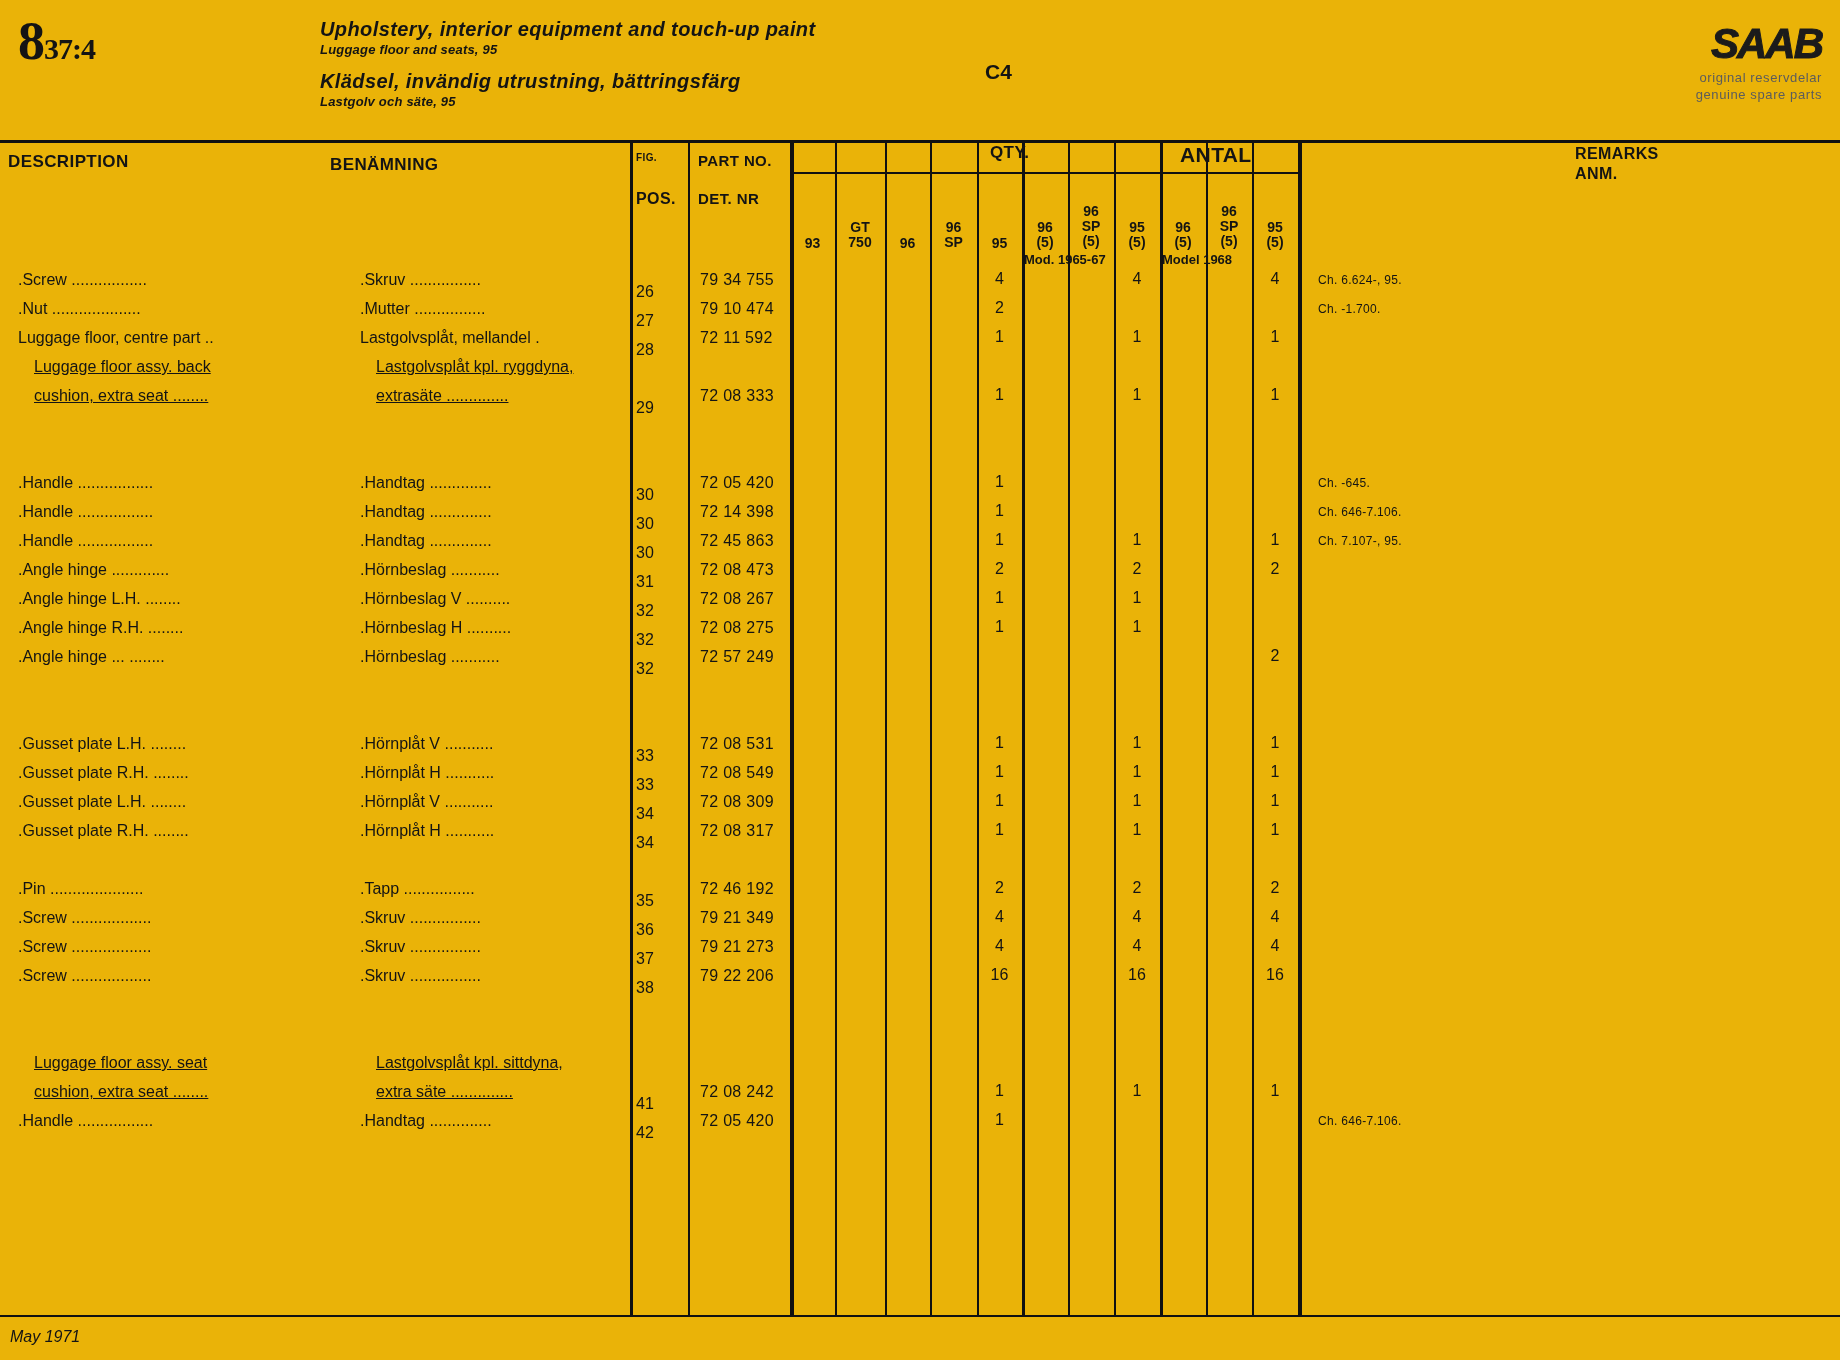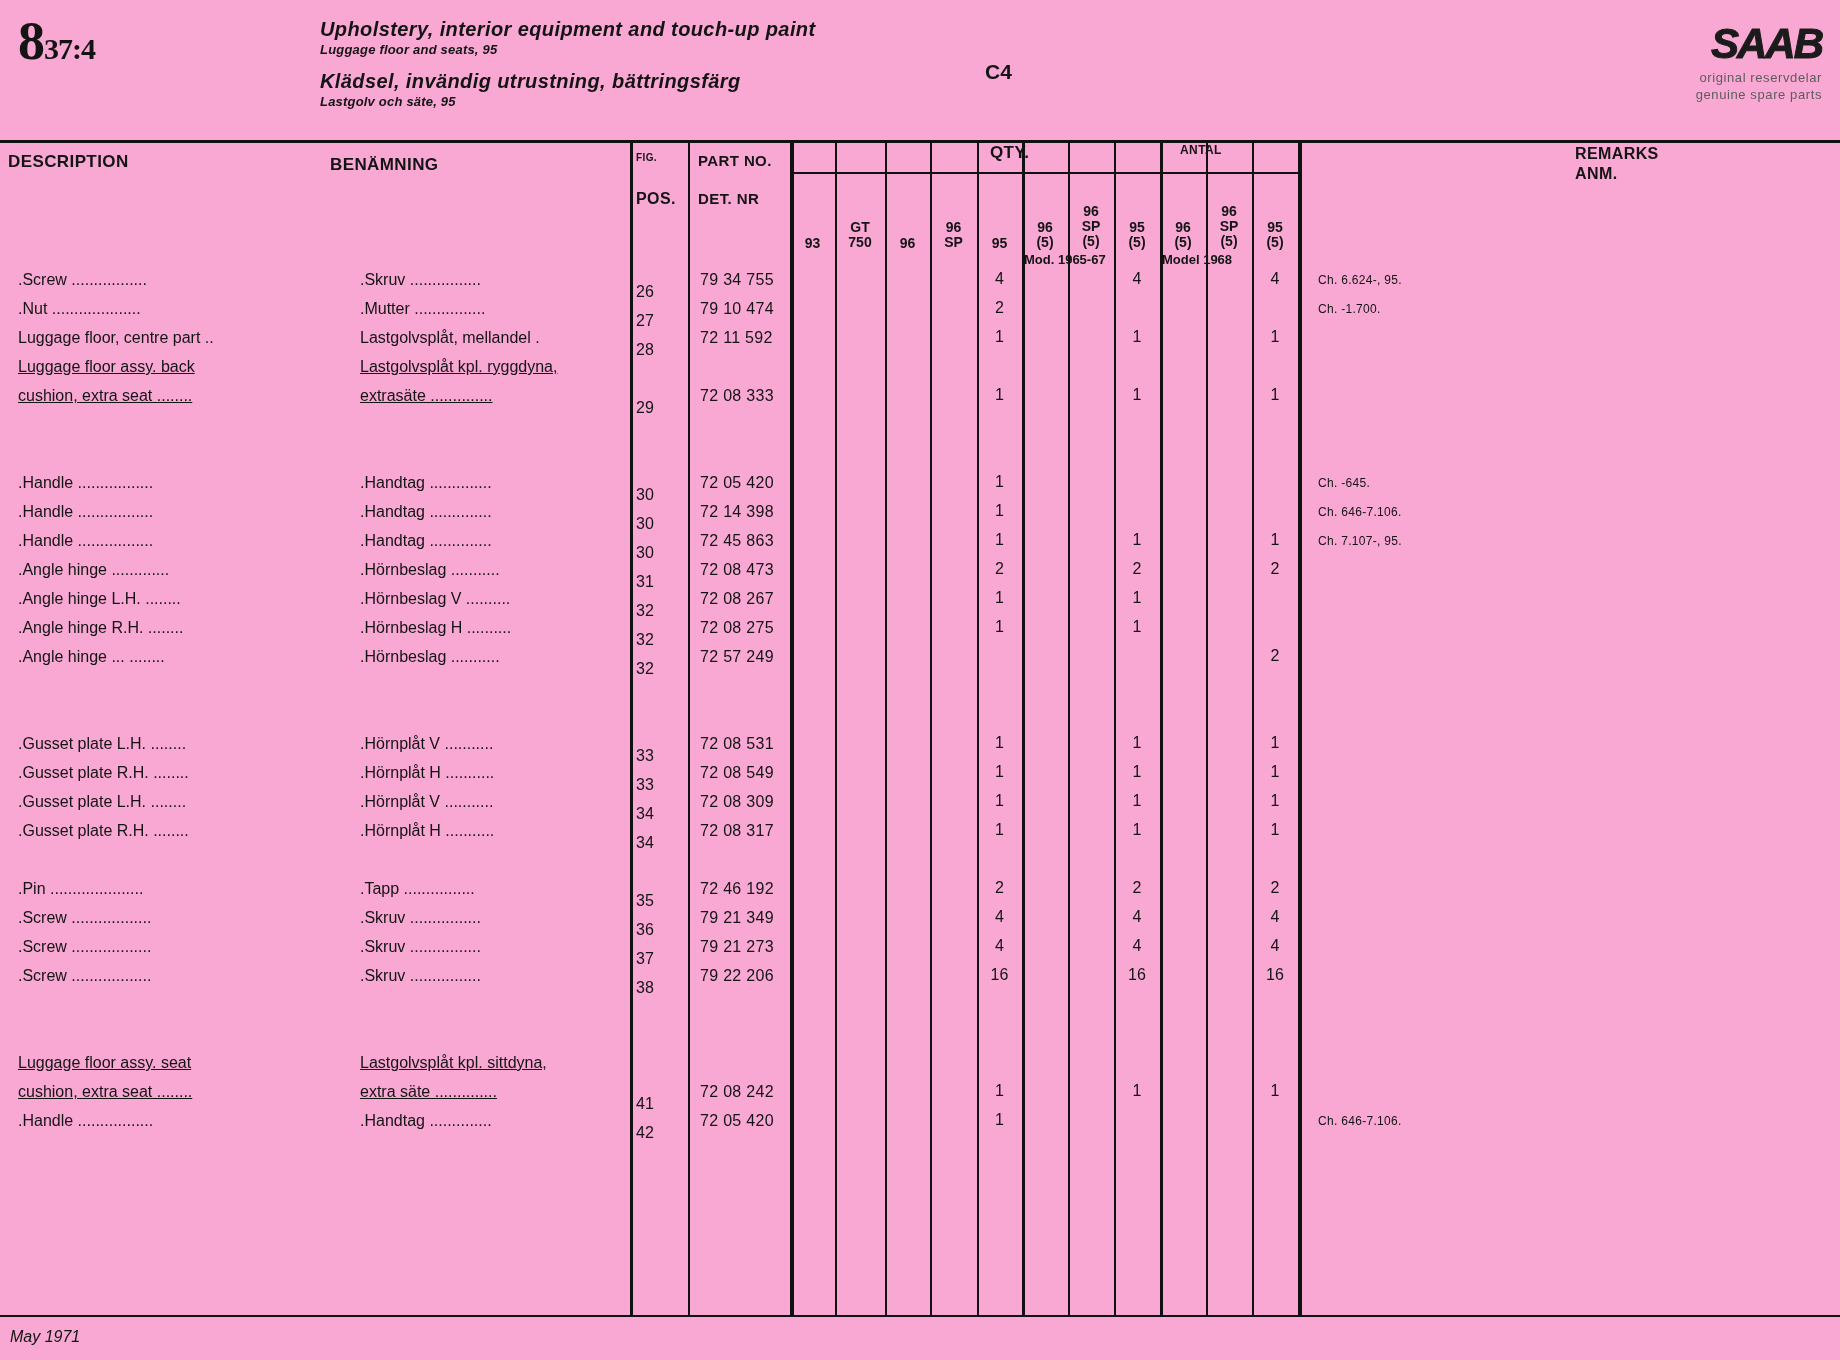--- a/index.html
+++ b/index.html
@@ -11,21 +11,21 @@
     width: 1840px;
     height: 1360px;
     font-family: "Liberation Sans", sans-serif;
     color: #141414;
     position: relative;
     overflow: hidden;
   }
   .page {
     position: absolute;
     inset: 0;
-    background: #f9a8d4;
+    background: #eab308;
   }
 
   
   .hdr-pageno {
     position: absolute;
     left: 18px;
     top: 14px;
     font-weight: bold;
     letter-spacing: -1px;
   }
@@ -127,21 +127,21 @@
     font-size: 17px;
     letter-spacing: 0.4px;
   }
   .th-desc { left: 8px;   top: 152px; }
   .th-ben  { left: 330px; top: 155px; }
   .th-fig  { left: 636px; top: 152px; font-size: 10px;}
   .th-pos  { left: 636px; top: 190px; font-size: 16px;}
   .th-part { left: 698px; top: 152px; font-size: 15px;}
   .th-det  { left: 698px; top: 190px; font-size: 15px;}
   .th-qty  { left: 990px; top: 143px; font-size: 17px;}
-  .th-antal{ left: 1180px;top: 143px; font-size: 12px;}
+  .th-antal{ left: 1180px;top: 143px; font-size: 21px;}
   .th-rem  { left: 1575px;top: 145px; font-size: 16px; text-align:center;}
   .th-anm  { left: 1575px;top: 165px; font-size: 16px;}
 
   .h-qty-under {
     position: absolute;
     left: 790px; top: 172px; width: 508px; height: 2px; background:#111;
   }
 
   .colhead {
     position: absolute;
@@ -172,21 +172,21 @@
   .c-desc { left: 18px;  width: 290px; overflow: hidden; }
   .c-ben  { left: 360px; width: 265px; overflow: hidden; }
   .c-fig  { left: 636px; width: 44px; text-align: left; font-size: 16px; margin-top: 12px;}
   .c-part { left: 700px; width: 86px; font-size: 16px; letter-spacing: 0.3px;}
   .c-rem  { left: 1318px; font-size: 12px; letter-spacing: 0.3px;}
   .qcell {
     position: absolute;
     font-size: 16px;
     text-align: center;
   }
-  .underline-cell { text-decoration: underline; }
+  .underline-cell { text-decoration: underline; margin-left: 16px; }
 
   .footer {
     position: absolute;
     left: 10px;
     top: 1328px;
     font-size: 16px;
     font-style: italic;
   }
 </style>
 </head>

